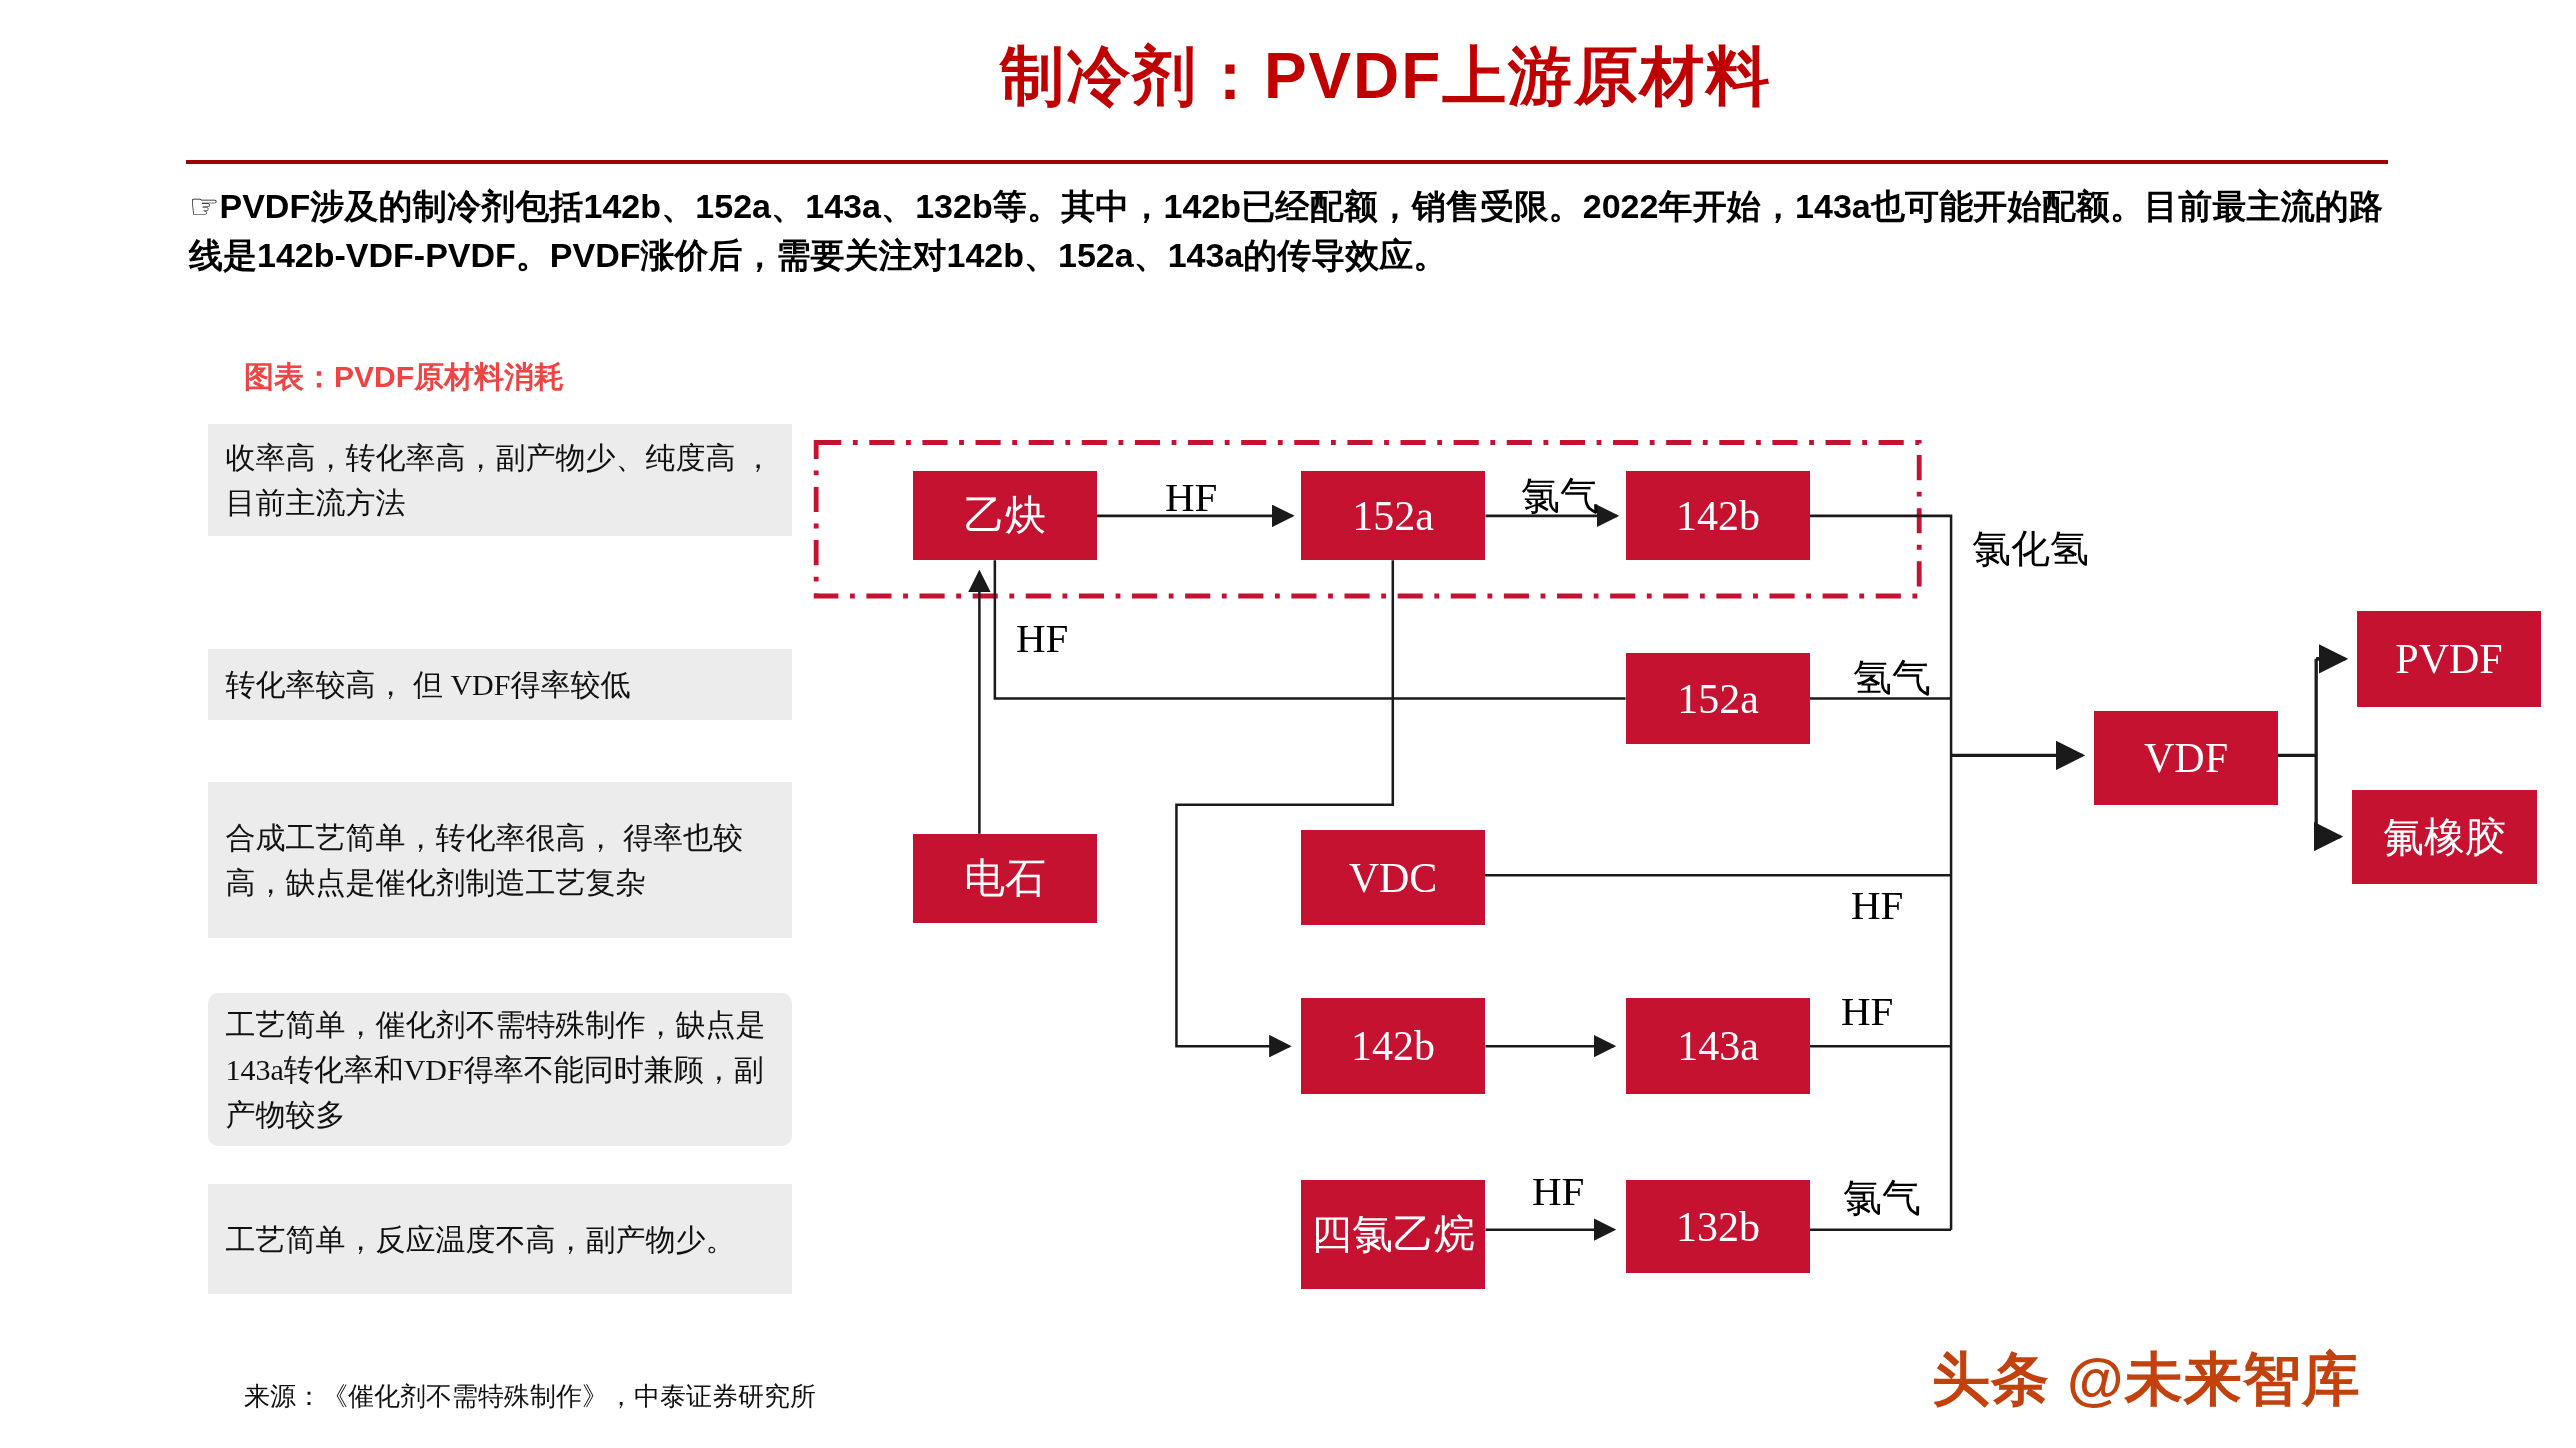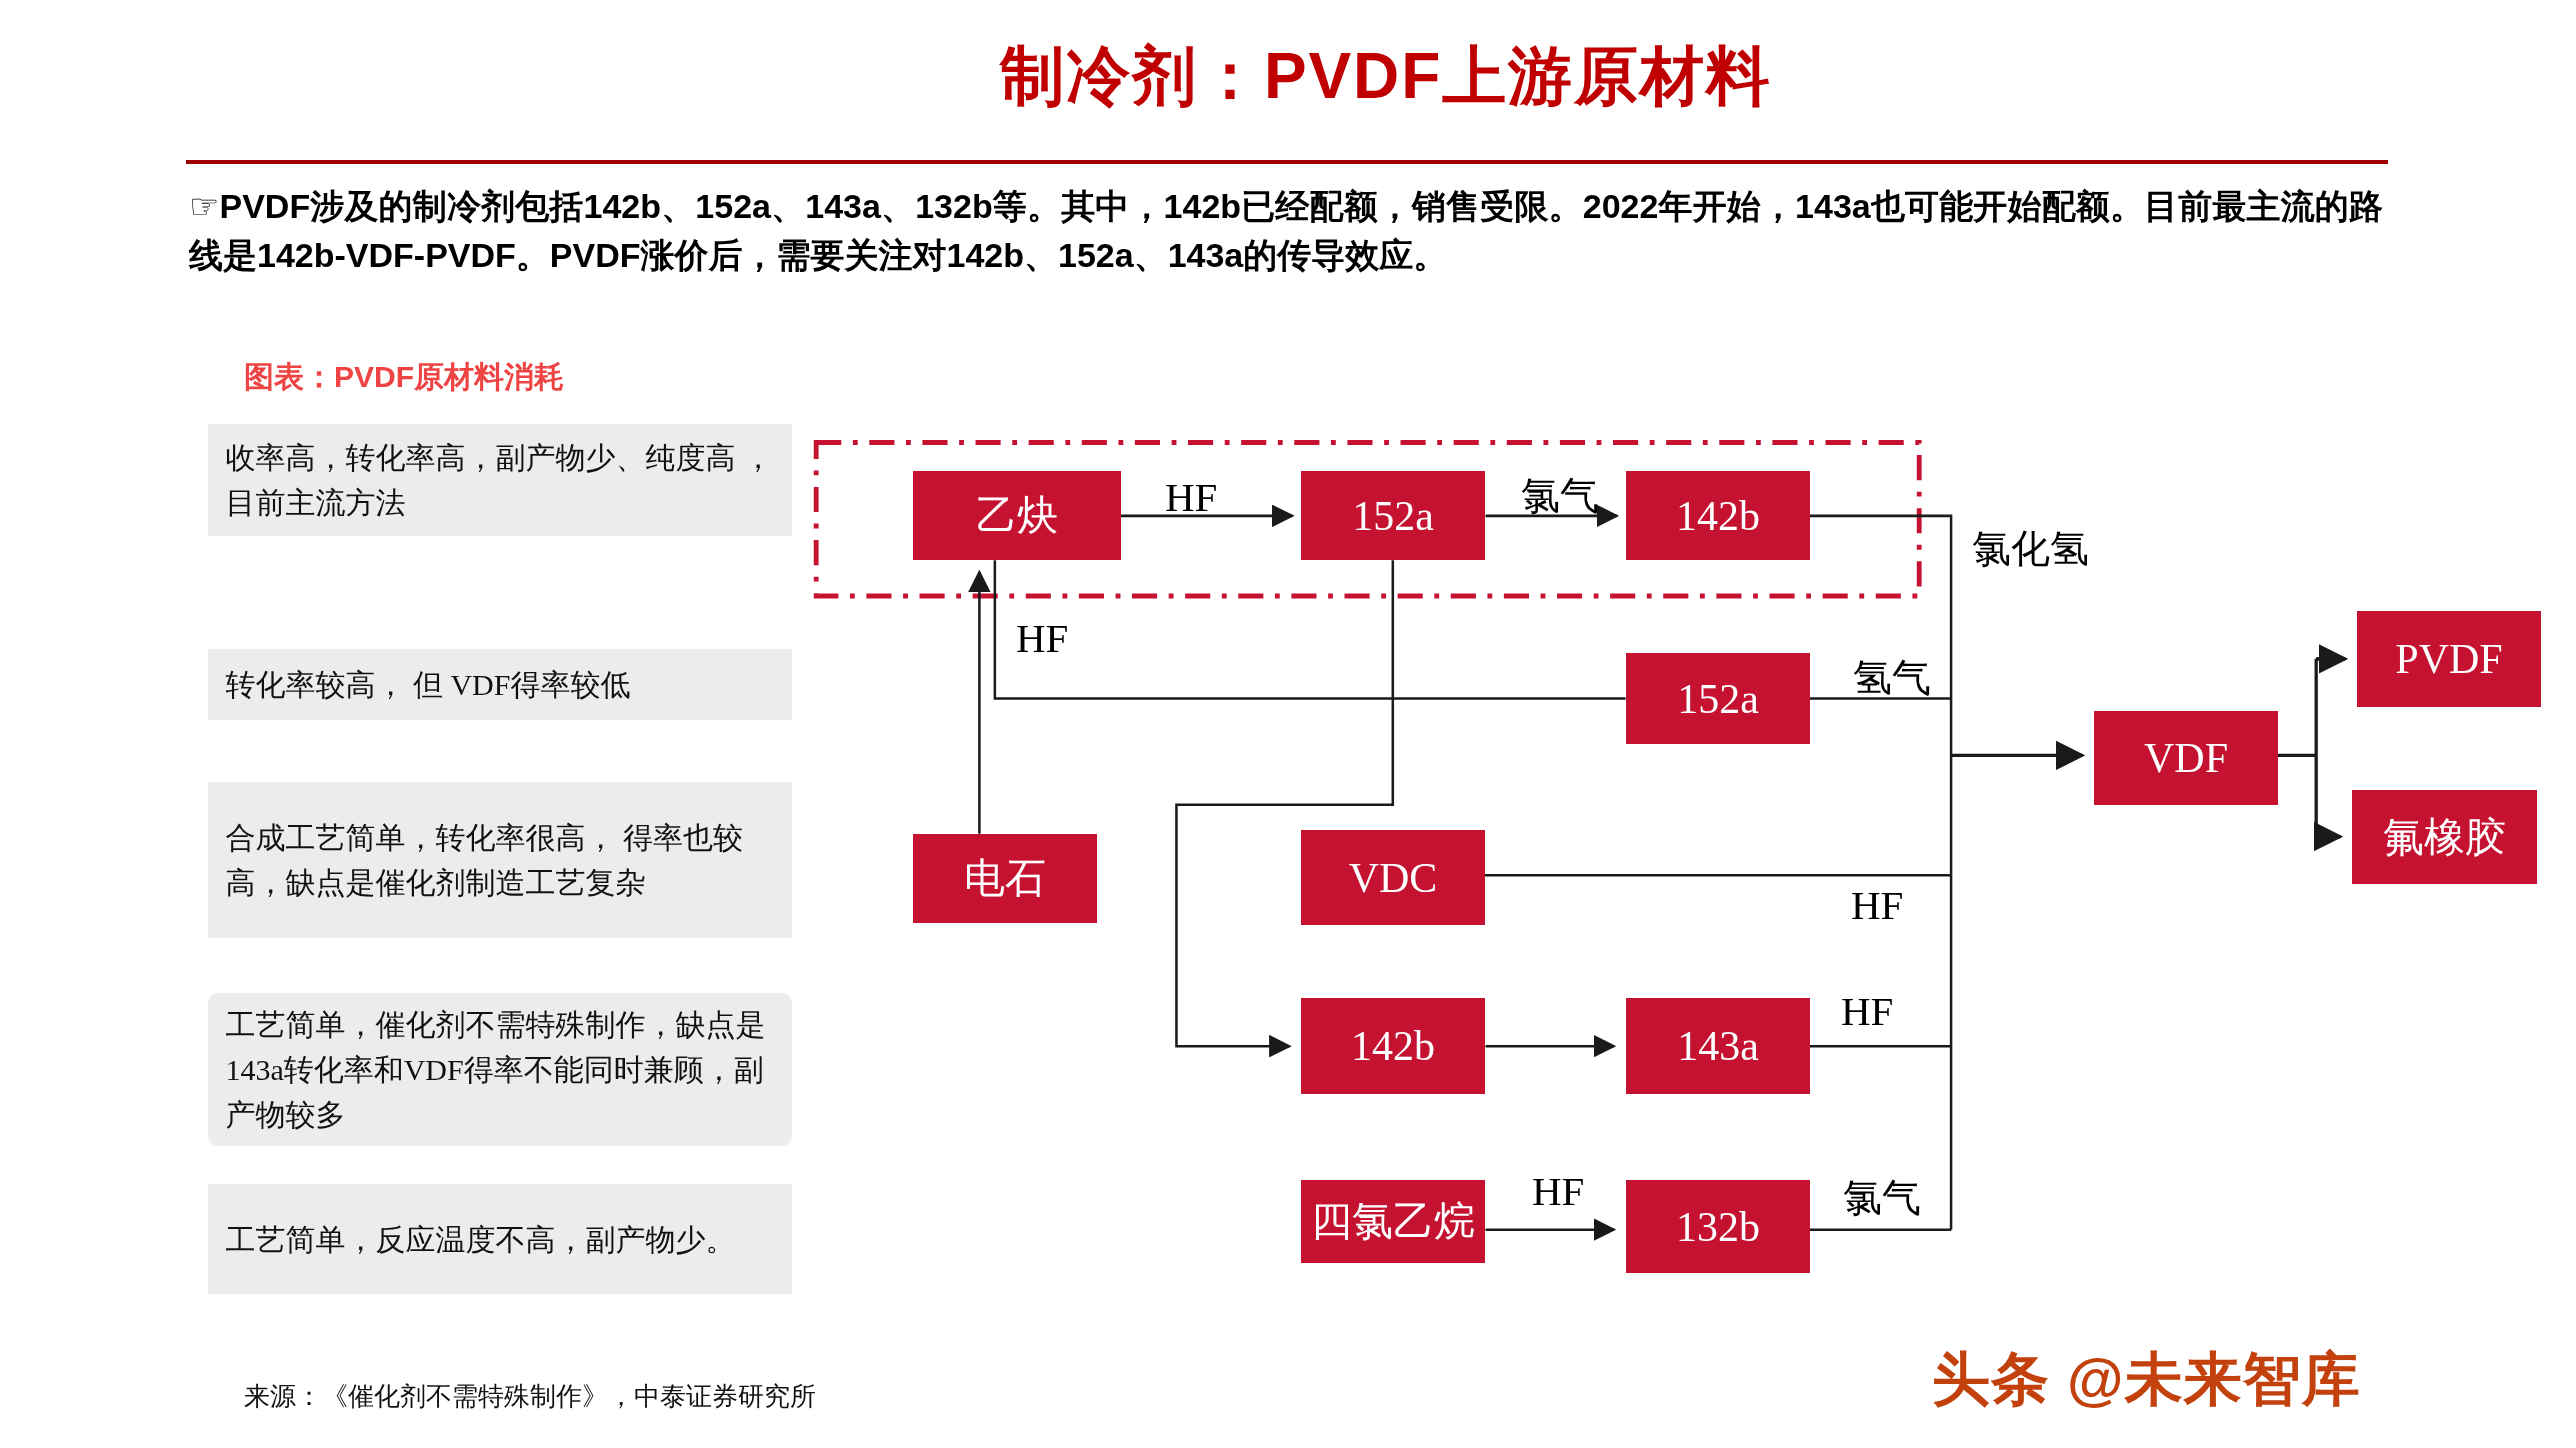--- a/index.html
+++ b/index.html
@@ -31,29 +31,29 @@
   .note-2{top:649px;height:71px;}
   .note-3{top:782px;height:156px;}
   .note-4{top:993px;height:153px;border-radius:10px;}
   .note-5{top:1184px;height:110px;}
   
   .node{
     position:absolute;background:#c51231;color:#fff;box-sizing:border-box;
     font-family:"Liberation Serif",serif;display:flex;align-items:center;justify-content:center;
     text-align:center;font-size:42px;
   }
-  .n-yiqin  {left:913px; top:471px; width:208px;height:89px; font-size:41px;text-align:center;}
+  .n-yiqin  {left:913px; top:471px; width:184px;height:89px; font-size:41px;text-align:center;}
   .n-152a-t {left:1301px;top:471px; width:184px;height:89px;}
   .n-142b-t {left:1626px;top:471px; width:184px;height:89px;}
   .n-152a-m {left:1626px;top:653px; width:184px;height:91px;}
   .n-dianshi{left:913px; top:834px; width:184px;height:89px; font-size:41px;}
   .n-vdc    {left:1301px;top:830px; width:184px;height:95px;}
   .n-142b-l {left:1301px;top:998px;width:184px;height:96px;}
   .n-143a   {left:1626px;top:998px;width:184px;height:96px;}
-  .n-sl     {left:1301px;top:1180px;width:184px;height:83px;font-size:41px;line-height:1.2;padding:0 7px;}
+  .n-sl     {left:1301px;top:1180px;width:184px;height:109px;font-size:41px;line-height:1.2;padding:0 7px;}
   .n-132b   {left:1626px;top:1180px;width:184px;height:93px;}
   .n-vdf    {left:2094px;top:711px; width:184px;height:94px;}
   .n-pvdf   {left:2357px;top:611px; width:184px;height:96px;}
   .n-fxj    {left:2352px;top:790px; width:185px;height:94px;font-size:41px;}
   .edge-label{
     position:absolute;font-family:"Liberation Serif",serif;color:#000;white-space:nowrap;
   }
   .el-hf-top  {left:1165px;top:473px;font-size:41px;}
   .el-cl2-top {left:1521px;top:469px;font-size:39px;}
   .el-hcl     {left:1972px;top:522px;font-size:39px;}

